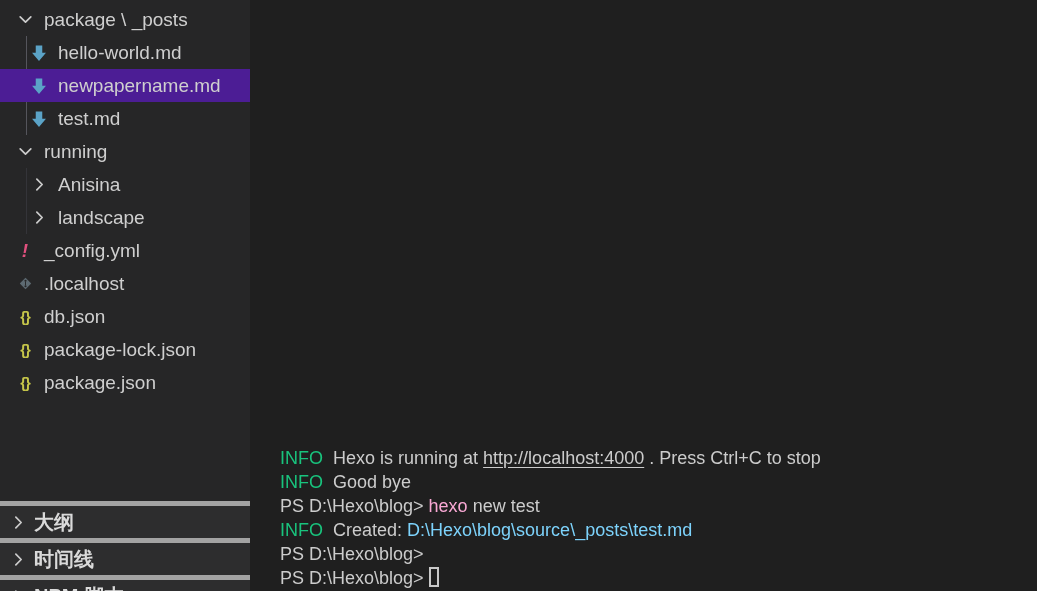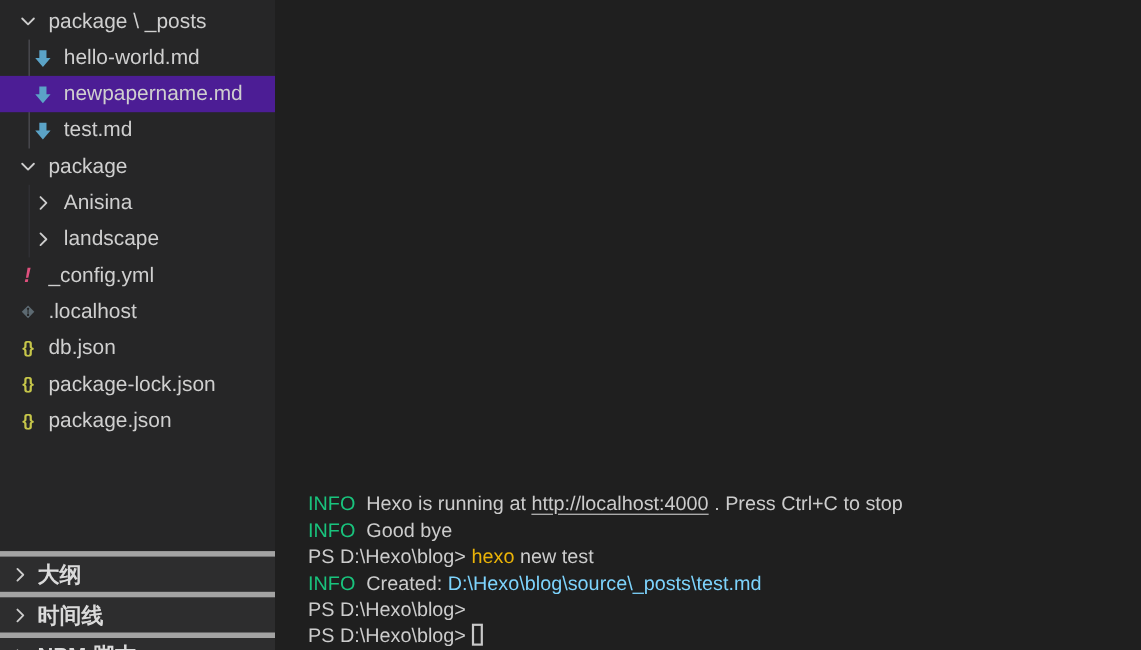--- a/index.html
+++ b/index.html
@@ -26,21 +26,21 @@
            border-top:5px solid #a3a3a3;color:#dadada;font-weight:bold;font-size:20px;
            padding-left:8px;cursor:pointer}
   .section .slot{width:20px;margin-right:6px}
   
   .editor{position:absolute;left:250px;top:0;right:0;bottom:0;background:#1f1f1f}
   .term{position:absolute;left:0;right:0;bottom:0;height:145px;padding-left:30px;
         font-family:Liberation Sans, sans-serif;font-size:18px;
         line-height:24px;white-space:pre;overflow:hidden;color:#cccccc}
   .term-line{height:24px}
   .t-green{color:#19c37d}
-  .t-yellow{color:#eab308}
+  .t-yellow{color:#f9a8d4}
   .t-magenta{color:#7dd3fc}
   .t-link{text-decoration:underline;text-underline-offset:3px;cursor:pointer}
   .cursor{display:inline-block;width:10px;height:20px;border:2px solid #c8c8c8;
           box-sizing:border-box;vertical-align:middle;transform:translateY(-2px)}
 </style>
 </head>
 <body>
 
 <div class="app">
   <aside class="sidebar">
@@ -76,21 +76,21 @@
             </svg>
           </span>
           <span>test.md</span>
         </div>
         <div class="tree-row lvl0">
           <span class="slot">
             <svg width="17" height="17" viewBox="0 0 16 16">
               <path d="M3 5.5l5 5 5-5" stroke="#cccccc" stroke-width="1.6" fill="none" stroke-linecap="round" stroke-linejoin="round"></path>
             </svg>
           </span>
-          <span>package</span>
+          <span>running</span>
         </div>
         <div class="tree-row lvl1">
           <span class="slot">
             <svg width="17" height="17" viewBox="0 0 16 16">
               <path d="M5.5 3l5 5-5 5" stroke="#cccccc" stroke-width="1.6" fill="none" stroke-linecap="round" stroke-linejoin="round"></path>
             </svg>
           </span>
           <span>Anisina</span>
         </div>
         <div class="tree-row lvl1">

